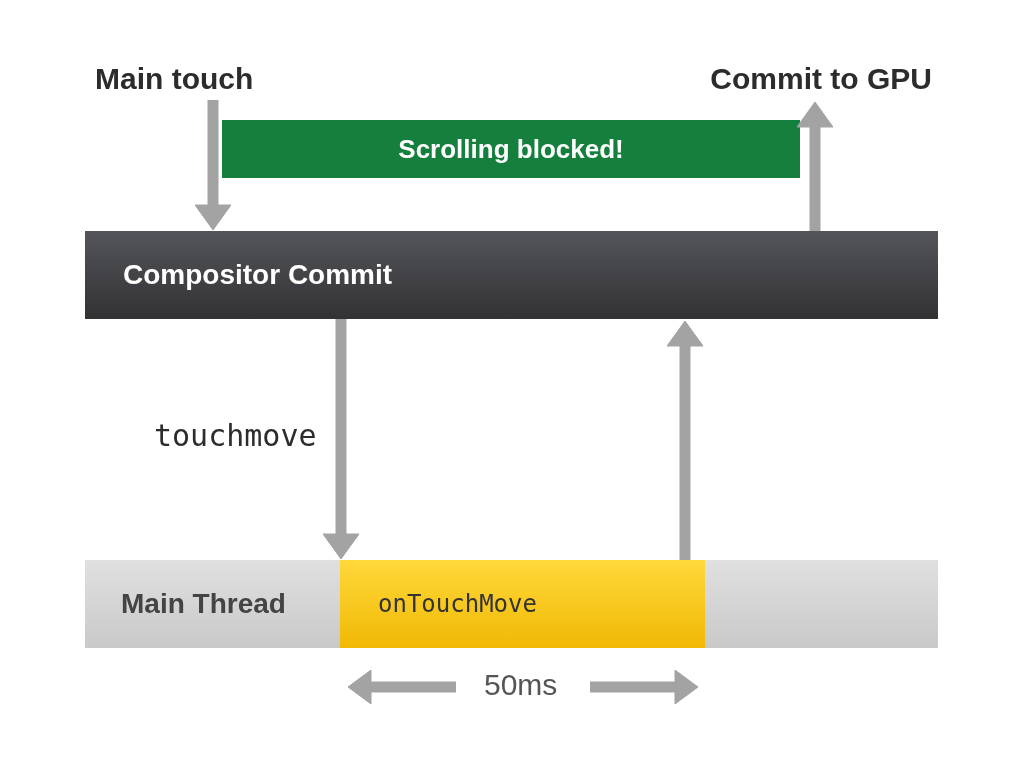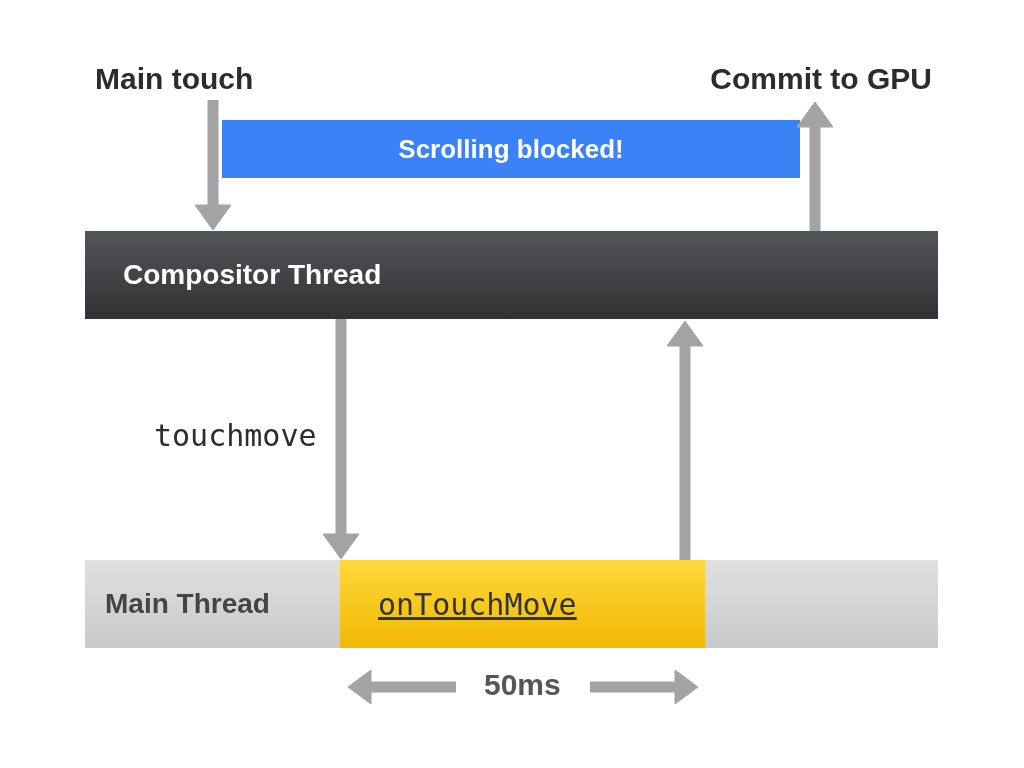--- a/index.html
+++ b/index.html
@@ -11,28 +11,28 @@
   .bar-text { font-weight: 700; font-size: 28px; }
 
   
   #compositor { left: 85px; top: 231px; width: 853px; height: 88px;
     background: linear-gradient(to bottom, #54555a 0%, #323234 100%);
     color: #fff; padding-left: 38px; }
 
   
   #mainthread { left: 85px; top: 560px; width: 853px; height: 88px;
     background: linear-gradient(to bottom, #e0e0e0 0%, #c9c9c9 100%);
-    color: #444; padding-left: 20px; }
+    color: #444; padding-left: 36px; }
   #ontouchmove { left: 340px; top: 560px; width: 365px; height: 88px;
     background: linear-gradient(to bottom, #ffd83b 0%, #f0b904 100%);
-    color: #333; padding-left: 38px; font-family: "Menlo","Consolas",monospace; font-weight: 500; font-size: 30px; text-decoration: underline; }
+    color: #333; padding-left: 38px; font-family: "Menlo","Consolas",monospace; font-weight: 500; font-size: 24px; }
 
   
   #blocked { left: 222px; top: 120px; width: 578px; height: 58px;
-    background: #3b82f6; color: #fff; justify-content: center; }
+    background: #15803d; color: #fff; justify-content: center; }
   #blocked .bar-text { font-size: 26px; }
 
   
   .abs { position: absolute; }
   .arrow { stroke: #a3a3a3; fill: #a3a3a3; }
 
   .thread-label { font-weight: 700; color: #333; font-size: 28px; }
   .dim-label { color: #555; font-size: 30px; }
 </style>
 </head>
@@ -56,21 +56,21 @@
   </svg>
 
   <svg class="abs" style="left:797px; top:100px;" width="36" height="132">
     <g class="arrow">
       <rect x="13" y="24" width="10" height="108"></rect>
       <polygon points="0,27 36,27 18,2"></polygon>
     </g>
   </svg>
 
   <div id="compositor" class="bar">
-    <span class="thread-label" style="color:#fff;">Compositor Thread</span>
+    <span class="thread-label" style="color:#fff;">Compositor Commit</span>
   </div>
 
   <div class="abs label-mono" style="left:110px; top:418px;margin-left:44px;">touchmove</div>
 
   <svg class="abs" style="left:323px; top:319px;" width="36" height="242">
     <g class="arrow">
       <rect x="13" y="0" width="10" height="218"></rect>
       <polygon points="0,215 36,215 18,240"></polygon>
     </g>
   </svg>
@@ -90,21 +90,21 @@
     <span>onTouchMove</span>
   </div>
 
   <svg class="abs" style="left:346px; top:670px;" width="110" height="34">
     <g class="arrow">
       <rect x="22" y="12" width="88" height="10"></rect>
       <polygon points="25,0 25,34 2,17"></polygon>
     </g>
   </svg>
 
-  <div class="abs dim-label" style="left:484px; top:668px;font-weight:bold;">50ms</div>
+  <div class="abs dim-label" style="left:484px; top:668px;">50ms</div>
 
   <svg class="abs" style="left:590px; top:670px;" width="110" height="34">
     <g class="arrow">
       <rect x="0" y="12" width="88" height="10"></rect>
       <polygon points="85,0 85,34 108,17"></polygon>
     </g>
   </svg>
 
 </div>
 

